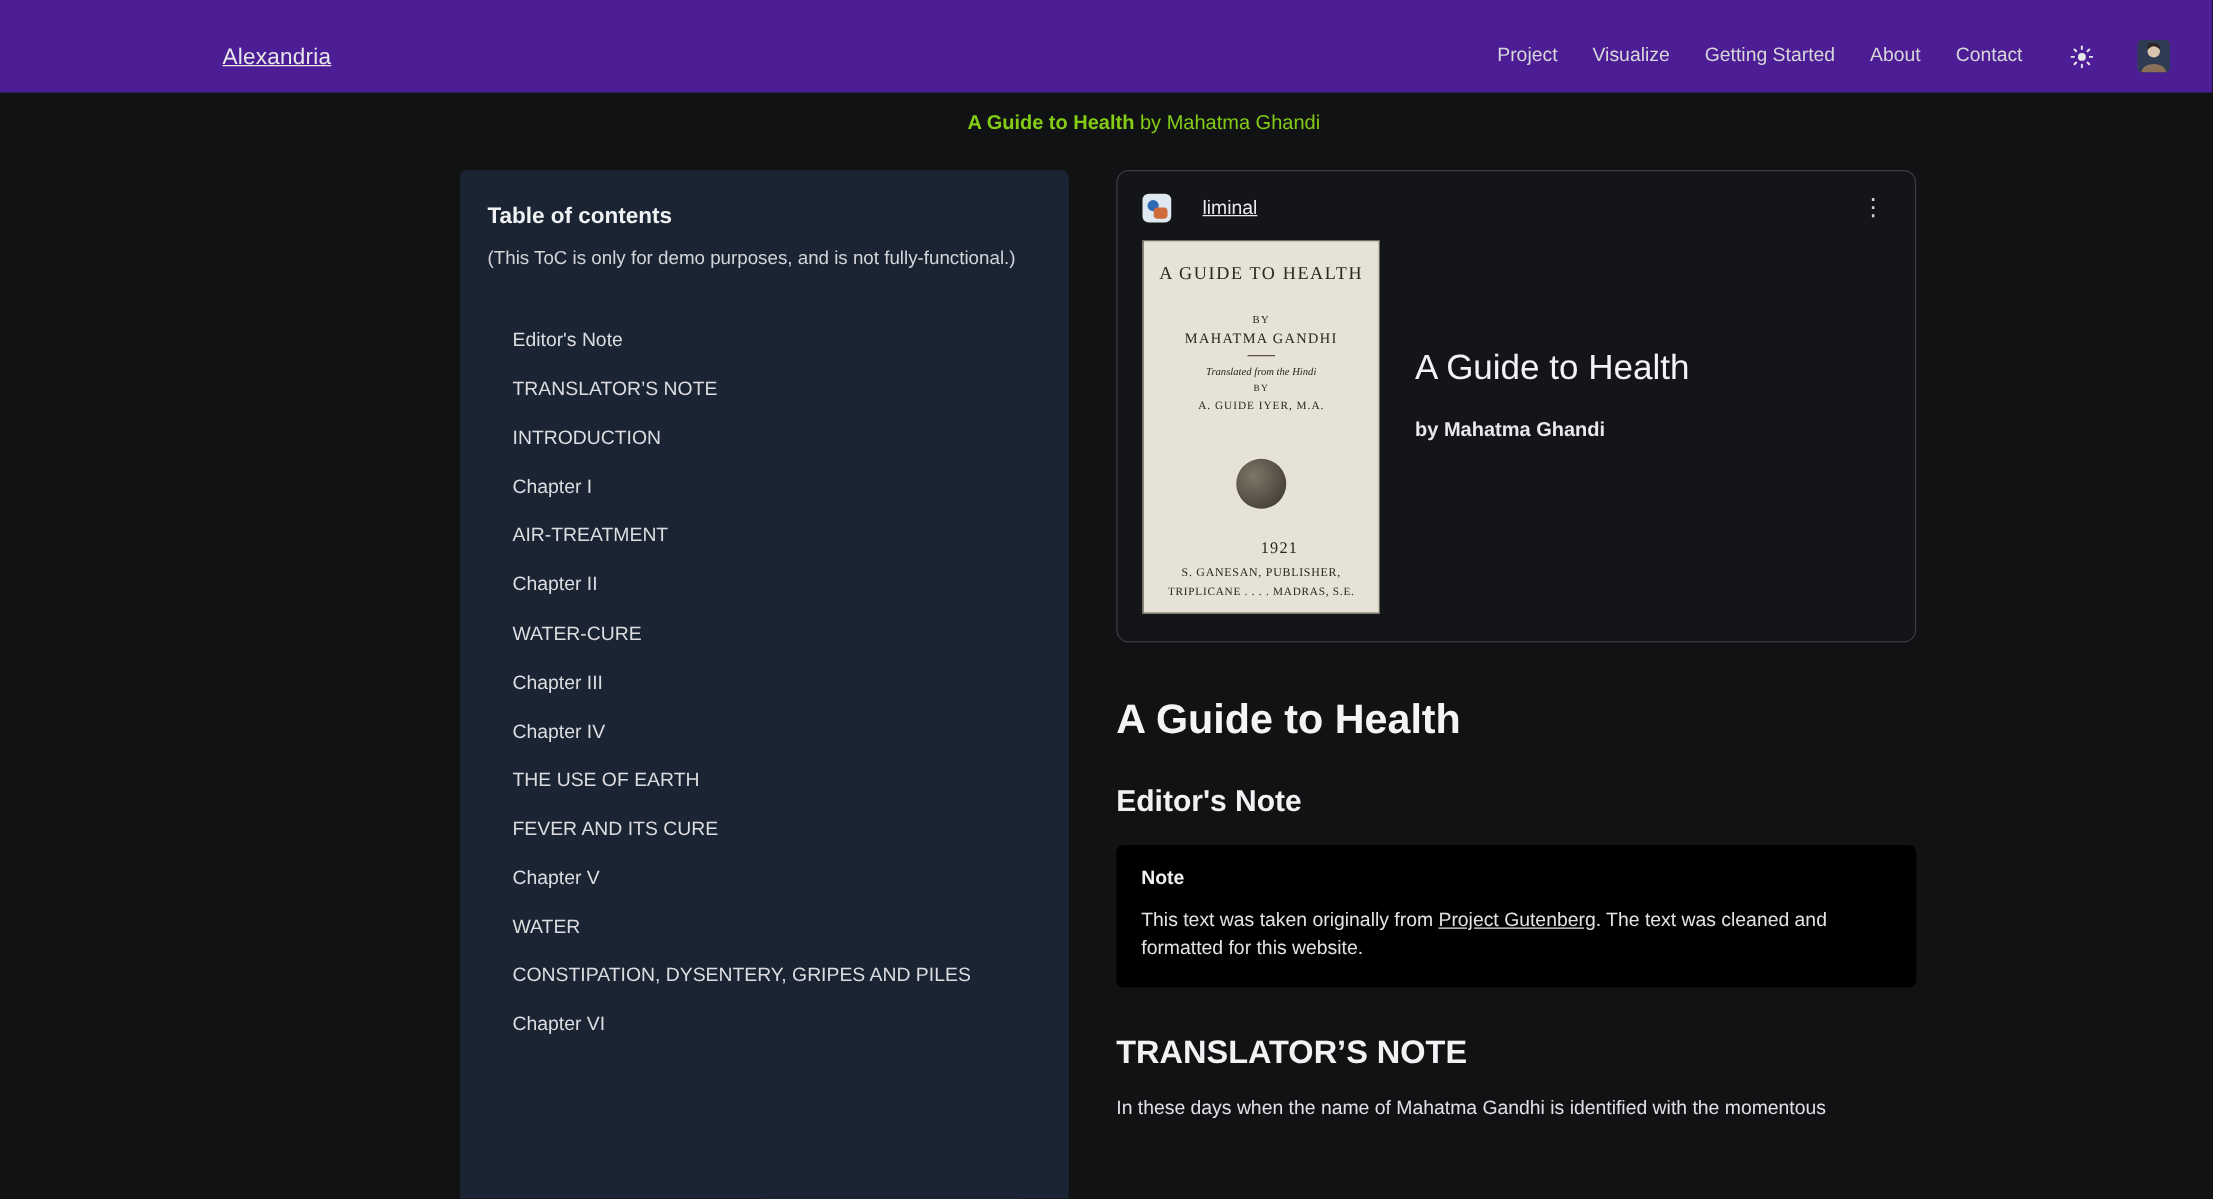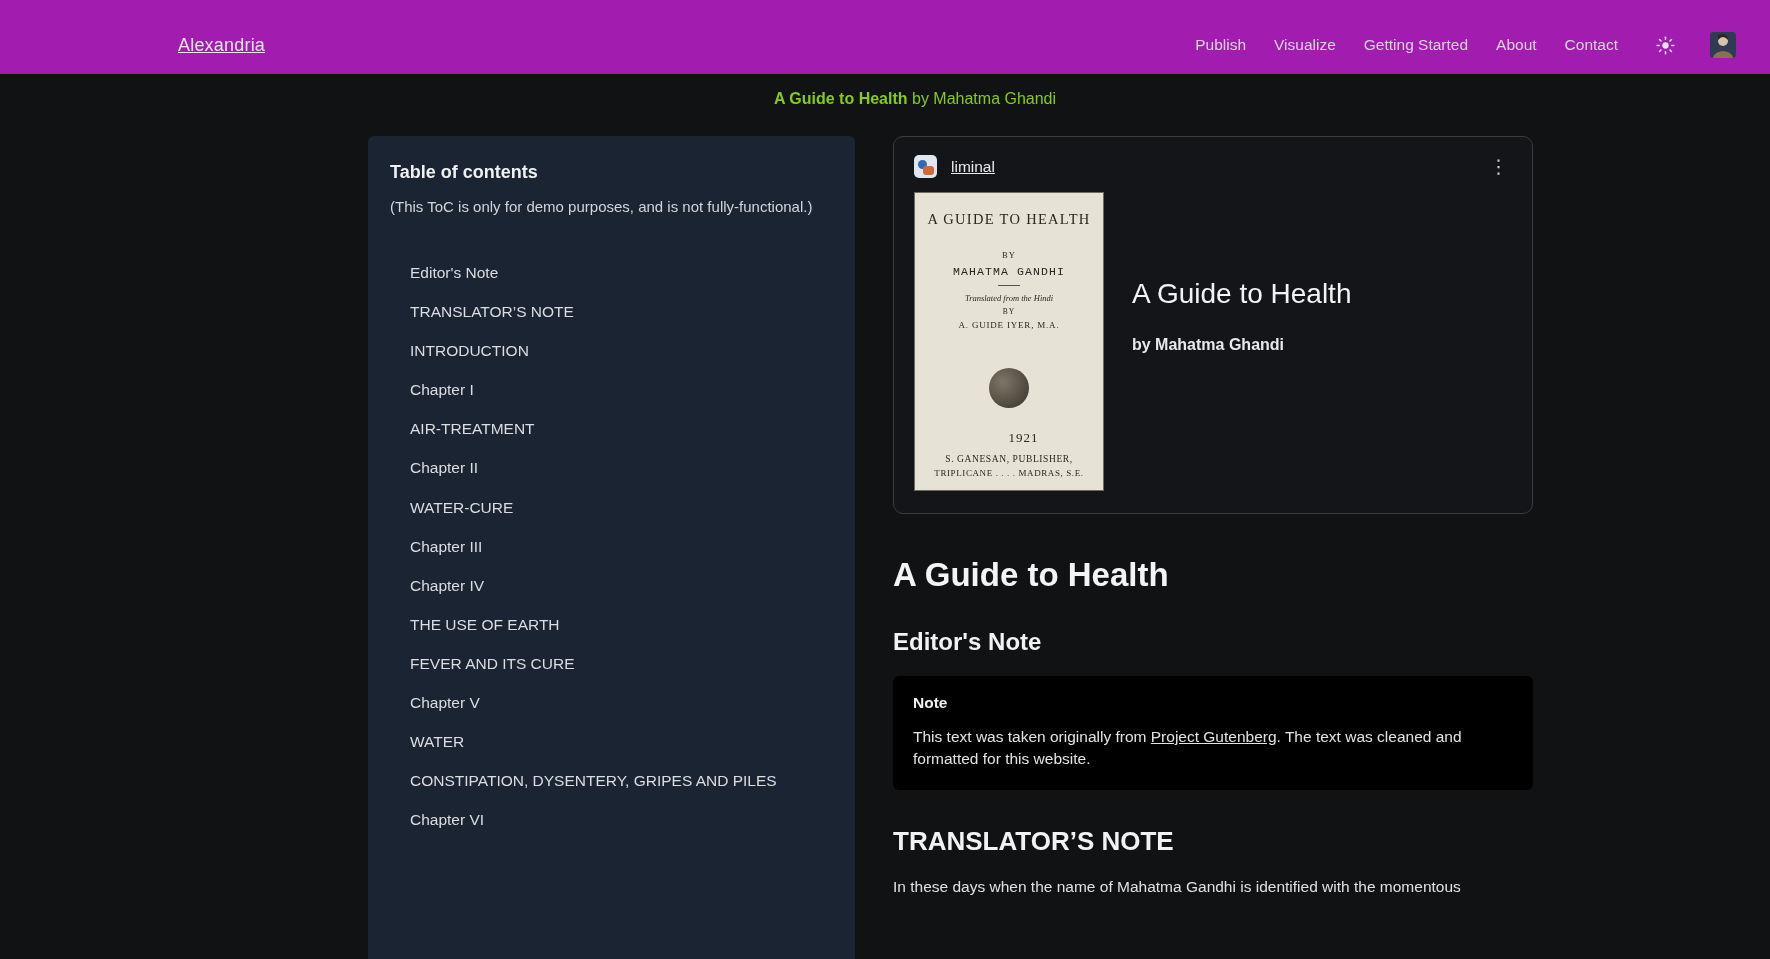--- a/index.html
+++ b/index.html
@@ -11,21 +11,21 @@
     color: #e9e9ea;
     overflow: hidden;
   }
 
   
   .navbar {
     height: 74px;
     display: flex;
     align-items: center;
     padding: 16px 34px 0 178px;
-    background: #a21caf;
+    background: #4c1d95;
   }
   .brand {
     font-size: 18px;
     color: #e7e7e8;
     letter-spacing: .2px;
   }
   .nav-right {
     margin-left: auto;
     display: flex;
     align-items: center;
@@ -107,21 +107,21 @@
 
   .card {
     border: 1px solid #3a3c41;
     border-radius: 10px;
     padding: 18px 20px 22px 20px;
     background: #141518;
   }
   .card-head {
     display: flex;
     align-items: center;
-    gap: 14px;
+    gap: 25px;
     margin-bottom: 14px;
   }
   .card-logo {
     width: 23px; height: 23px;
     border-radius: 5px;
     background: #dfe7f1;
     position: relative;
     flex: none;
     overflow: hidden;
   }
@@ -171,21 +171,21 @@
     color: #2a2620;
     text-align: center;
     overflow: hidden;
   }
   .cover .c-title {
     margin-top: 18px;
     font-size: 14.5px;
     letter-spacing: 1.3px;
   }
   .cover .c-by { margin-top: 22px; font-size: 8.5px; letter-spacing: 1px; }
-  .cover .c-auth { margin-top: 5px; font-size: 11.5px; letter-spacing: 1.1px; font-family: Liberation Mono, monospace; }
+  .cover .c-auth { margin-top: 5px; font-size: 11.5px; letter-spacing: 1.1px; }
   .cover .c-rule {
     width: 22px; height: 1px; background: #58524a;
     margin: 7px auto;
   }
   .cover .c-trans { margin-top: 5px; font-size: 8.5px; font-style: italic; }
   .cover .c-by2 { margin-top: 4px; font-size: 7.5px; letter-spacing: 1px; }
   .cover .c-auth2 { margin-top: 4px; font-size: 9px; letter-spacing: .8px; }
   .cover .c-mark {
     width: 40px; height: 40px;
     margin: 38px auto 0;
@@ -259,21 +259,21 @@
     line-height: 1.5;
     color: #e0e1e4;
   }
 </style>
 </head>
 <body>
 
 <div class="navbar">
   <a class="brand" href="#">Alexandria</a>
   <div class="nav-right">
-    <a class="nav-link" href="#">Publish</a>
+    <a class="nav-link" href="#">Project</a>
     <a class="nav-link" href="#">Visualize</a>
     <a class="nav-link" href="#">Getting Started</a>
     <a class="nav-link" href="#">About</a>
     <a class="nav-link" href="#">Contact</a>
     <span class="theme-toggle">
       <svg width="19" height="19" viewBox="0 0 24 24" fill="none" stroke="#e6e6e8" stroke-width="2" stroke-linecap="round">
         <circle cx="12" cy="12" r="4" fill="#e6e6e8" stroke="none"></circle>
         <line x1="12" y1="1.5" x2="12" y2="4"></line>
         <line x1="12" y1="20" x2="12" y2="22.5"></line>
         <line x1="1.5" y1="12" x2="4" y2="12"></line>

